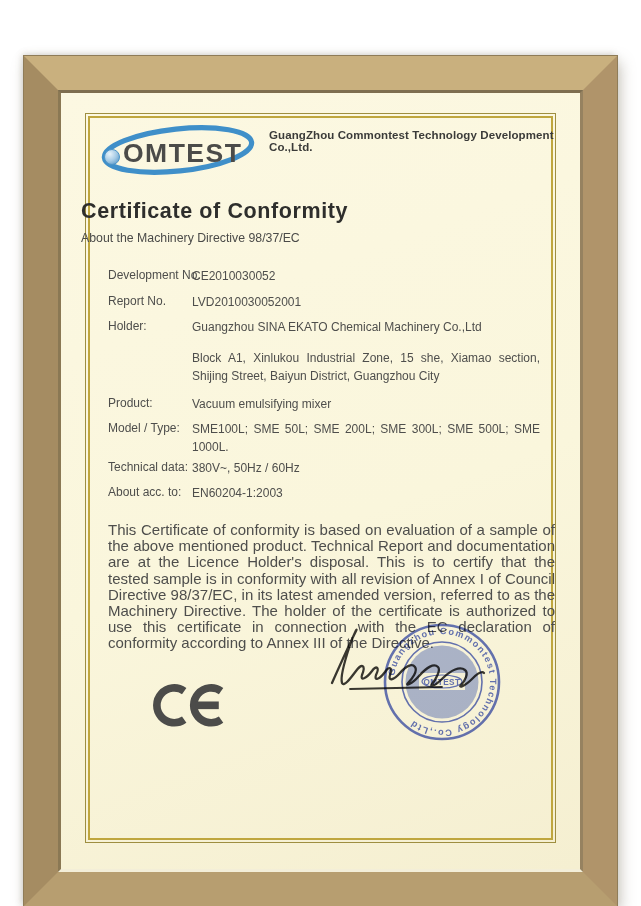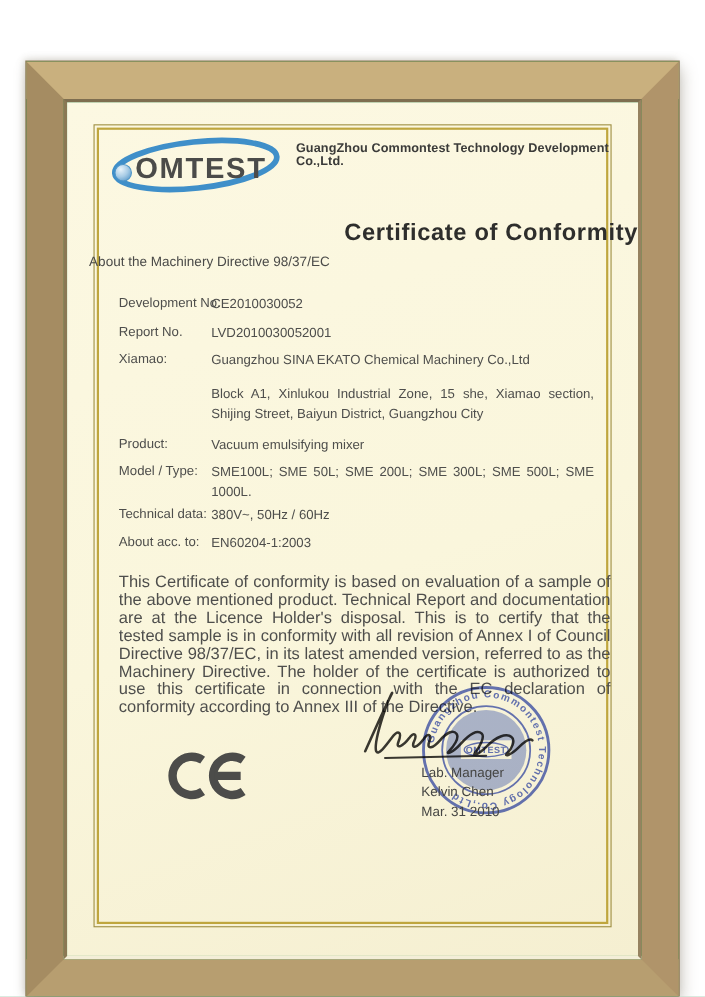--- a/index.html
+++ b/index.html
@@ -36,21 +36,21 @@
   .gold-inner{
     position:absolute;inset:2px;border:2px solid #bfa63e;
   }
   
   .logo-svg{position:absolute;left:37px;top:31px;}
   .company-block{position:absolute;left:208px;top:36px;width:300px;}
   .company-name{font-size:11.5px;font-weight:bold;color:#3b3b39;letter-spacing:.1px;}
   .company-address{margin-top:6px;font-size:10.3px;color:#8b8b87;line-height:16px;}
   
   .cert-title{
-    position:absolute;left:20px;right:0;top:106px;text-align:right;
+    position:absolute;left:20px;right:0;top:106px;text-align:left;
     font-size:21.5px;font-weight:bold;color:#2e2e2c;letter-spacing:.6px;
   }
   .cert-subtitle{
     position:absolute;left:20px;right:0;top:138px;text-align:left;
     font-size:12.3px;color:#4a4a48;
   }
   
   .field-row{position:absolute;left:0;width:100%;}
   .field-label{position:absolute;left:47px;font-size:12px;color:#4e4e4c;}
   .field-value{
@@ -105,21 +105,21 @@
 
     <div class="field-row fr0">
       <span class="field-label">Development No.</span>
       <span class="field-value">CE2010030052</span>
     </div>
     <div class="field-row fr1">
       <span class="field-label">Report No.</span>
       <span class="field-value">LVD2010030052001</span>
     </div>
     <div class="field-row fr2">
-      <span class="field-label">Xiamao:</span>
+      <span class="field-label">Holder:</span>
       <span class="field-value">Guangzhou SINA EKATO Chemical Machinery Co.,Ltd</span>
     </div>
     <div class="field-row fr3">
       <span class="field-label"></span>
       <span class="field-value">Block A1, Xinlukou Industrial Zone, 15 she, Xiamao section, Shijing Street, Baiyun District, Guangzhou City</span>
     </div>
     <div class="field-row fr4">
       <span class="field-label">Product:</span>
       <span class="field-value">Vacuum emulsifying mixer</span>
     </div>
@@ -161,20 +161,15 @@
       </text>
     </svg>
 
     <svg class="sig-svg" width="170" height="80" viewBox="0 0 170 80">
       <g fill="none" stroke="#3a3937" stroke-width="2.3" stroke-linecap="round">
         <path d="M10,62 C18,44 30,18 34,10 C36,6 32,12 28,24 C22,42 18,56 20,62 C22,66 28,58 34,50 C40,42 44,44 40,54 C38,60 44,58 50,50 C54,44 58,46 54,54 C52,60 57,59 63,51 C67,45 71,46 68,54 C66,60 71,60 78,52 C84,45 90,42 93,46 C96,50 90,58 86,62 C83,65 89,64 97,55 C105,46 112,42 116,46 C119,49 114,58 110,63 C107,67 113,65 121,57 C129,49 138,45 143,49 C147,52 143,60 139,64 C136,67 142,66 150,58 C156,52 160,50 162,52"></path>
         <path d="M28,68 L120,66" stroke-width="1.8"></path>
       </g>
     </svg>
 
-    <div class="signoff">
-      <div>Lab. Manager</div>
-      <div>Kelvin Chen</div>
-      <div>Mar. 31 2010</div>
-    </div>
 
   </div>
 </div>
 
 </body></html>

